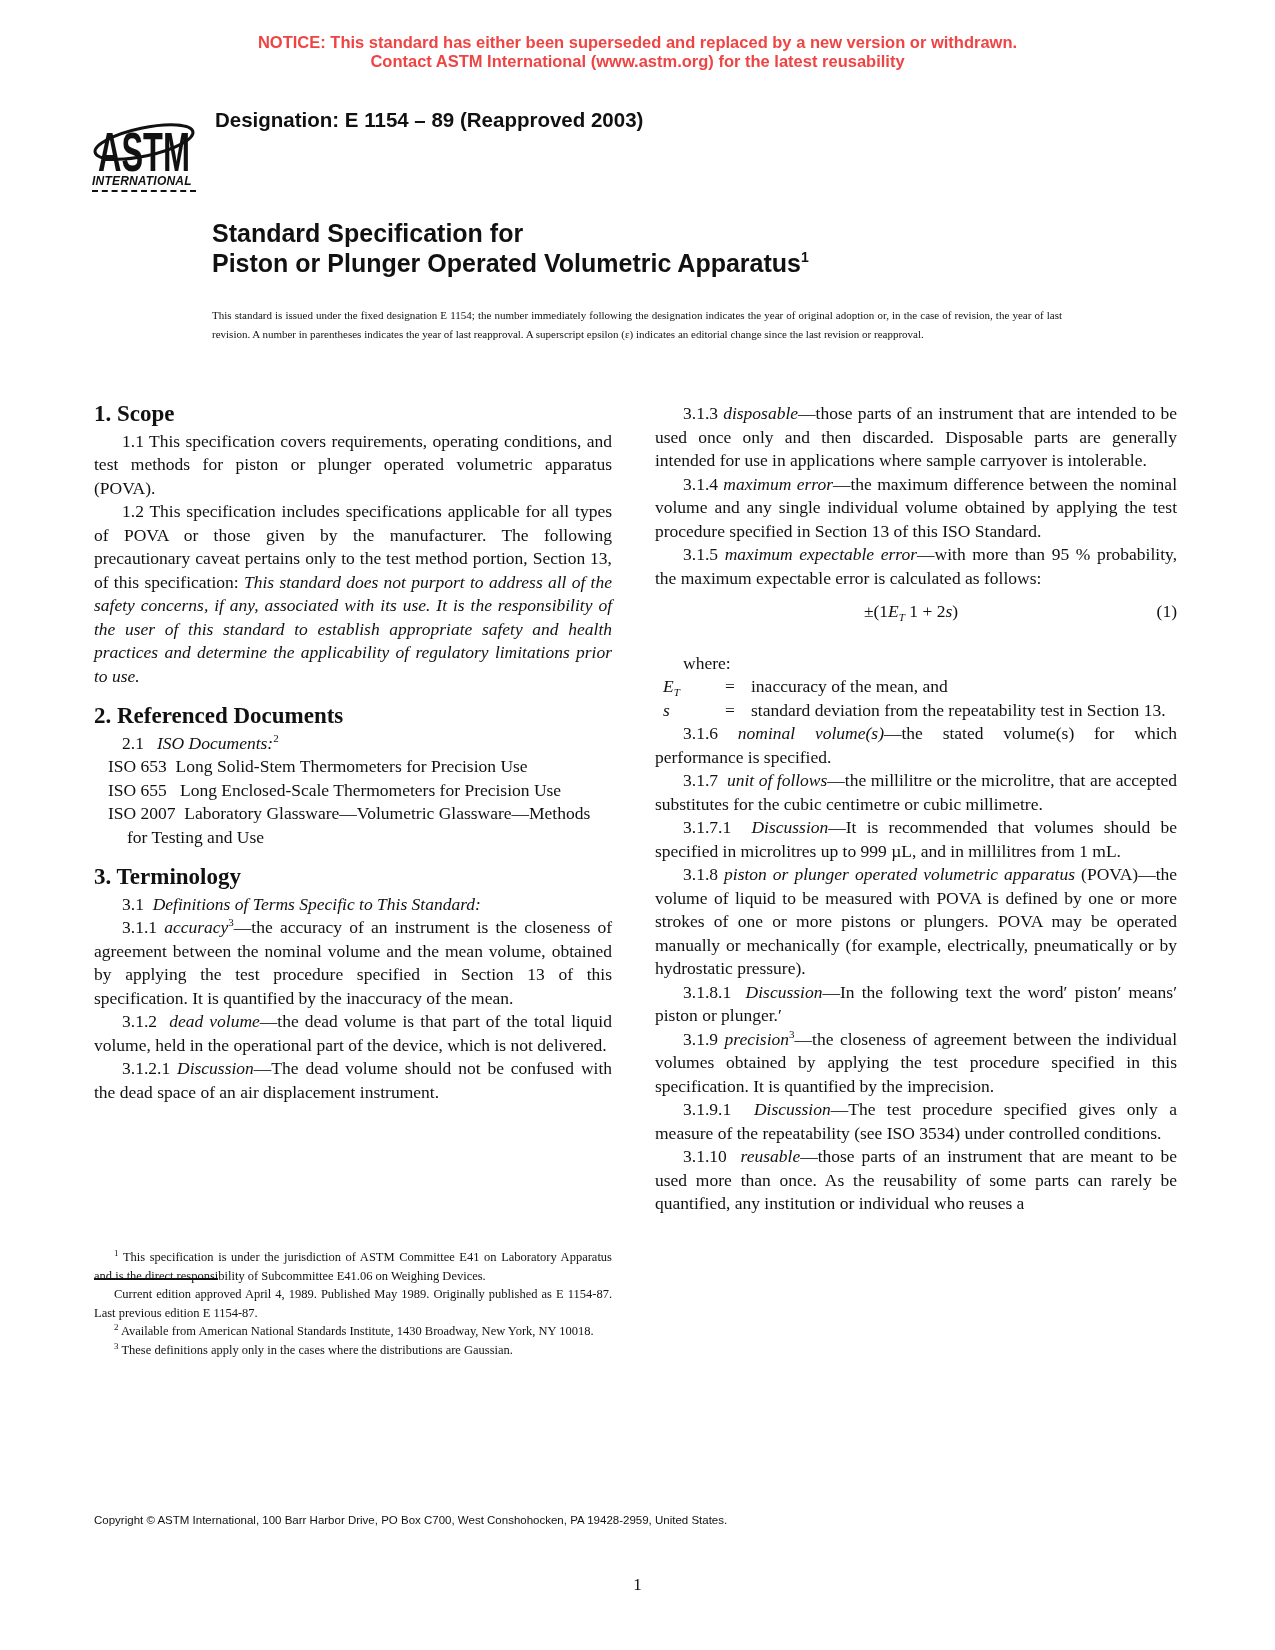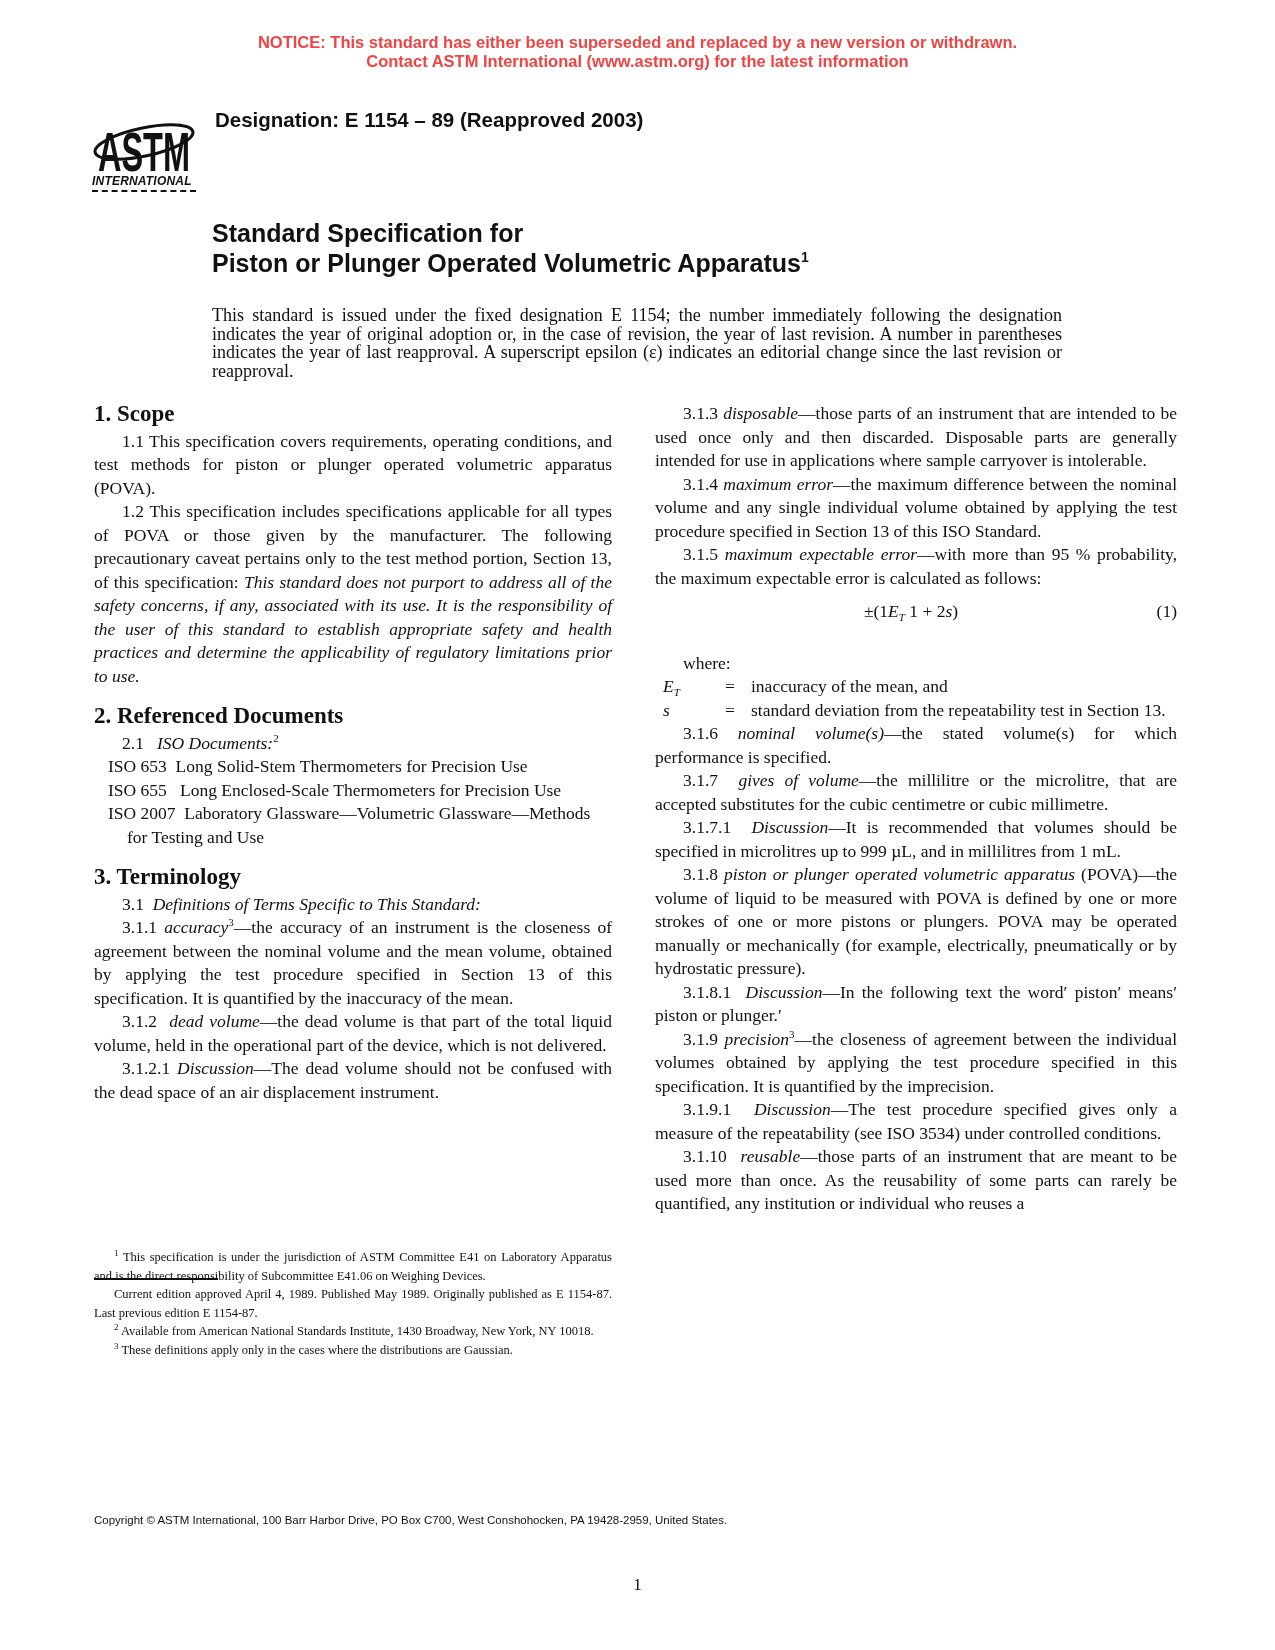--- a/index.html
+++ b/index.html
@@ -5,21 +5,21 @@
   html, body { margin: 0; padding: 0; background: #ffffff; }
   body { width: 1275px; height: 1650px; position: relative; overflow: hidden; color: #111; }
 
   .notice { position: absolute; top: 33px; left: 0; width: 1275px; text-align: center; color: #e8141c; font-family: "Liberation Sans", sans-serif; font-weight: bold; font-size: 16.5px; line-height: 19px; }
   .logo { position: absolute; top: 100px; left: 92px; width: 110px; height: 90px; }
   .logo svg { width: 110px; height: 72px; display: block; }
   .logo .intl { font-family: "Liberation Sans", sans-serif; font-weight: bold; font-style: italic; font-size: 12px; letter-spacing: 0.2px; margin-top: 2px; border-bottom: 2px dashed #111; padding-bottom: 2px; width: 104px; }
   .designation { position: absolute; top: 108px; left: 215px; font-family: "Liberation Sans", sans-serif; font-weight: bold; font-size: 20.5px; }
   .title { position: absolute; top: 218px; left: 212px; font-family: "Liberation Sans", sans-serif; font-weight: bold; font-size: 25px; line-height: 30px; }
   .title sup { font-size: 14px; vertical-align: 10px; line-height: 0; }
-  .issue-note { position: absolute; top: 306px; left: 212px; width: 850px; font-family: "Liberation Serif", serif; font-size: 18px; line-height: 18.5px; text-align: justify; }
+  .issue-note { position: absolute; top: 306px; left: 212px; width: 850px; font-family: "Liberation Serif", serif; font-size: 11px; line-height: 18.5px; text-align: justify; }
 
   .col { position: absolute; font-family: "Liberation Serif", serif; font-size: 17.5px; line-height: 23.5px; text-align: justify; }
   .col-left { top: 402px; left: 94px; width: 518px; }
   .col-right { top: 402px; left: 655px; width: 522px; }
   .col p { margin: 0; text-indent: 28px; }
   .col h2 { margin: 0 0 4px 0; font-size: 23px; font-weight: bold; line-height: 23.5px; }
   .col h2.gap { margin-top: 16px; }
   .col .ref-list { padding-left: 0; }
   .col .refitem { text-indent: -19px; padding-left: 19px; margin: 0; text-align: left; }
   .col em { font-style: italic; }
@@ -38,21 +38,21 @@
   .footnotes sup { font-size: 9px; vertical-align: 5px; line-height: 0; }
 
   .copyright { position: absolute; top: 1514px; left: 94px; font-family: "Liberation Sans", sans-serif; font-size: 11.5px; }
   .page-number { position: absolute; top: 1575px; left: 0; width: 1275px; text-align: center; font-family: "Liberation Serif", serif; font-size: 17px; }
 </style>
 </head>
 <body>
 
 <div class="notice" style="color: #ef4444;">
   <div>NOTICE: This standard has either been superseded and replaced by a new version or withdrawn.</div>
-  <div>Contact ASTM International (www.astm.org) for the latest information</div>
+  <div>Contact ASTM International (www.astm.org) for the latest reusability</div>
 </div>
 
 <div class="logo">
   <svg viewBox="0 0 110 72">
     <ellipse cx="52" cy="42" rx="50" ry="14" fill="none" stroke="#111" stroke-width="3" transform="rotate(-12 52 42)"></ellipse>
     <text x="6" y="62" font-family="Liberation Sans, sans-serif" font-weight="bold" font-size="48" textLength="92" lengthAdjust="spacingAndGlyphs" transform="scale(1,1.15)" fill="#111">ASTM</text>
   </svg>
   <div class="intl">INTERNATIONAL</div>
 </div>
 
@@ -109,21 +109,21 @@
     <span>=</span>
     <span style="text-align:left;">inaccuracy of the mean, and</span>
   </div>
   <div class="vardef">
     <span><em>s</em></span>
     <span>=</span>
     <span>standard deviation from the repeatability test in Section 13.</span>
   </div>
 
   <p><span>3.1.6</span> <em>nominal volume(s)</em><span>—the stated volume(s) for which performance is specified.</span></p>
-  <p><span>3.1.7</span>&nbsp; <em>gives of volume</em><span>—the millilitre or the microlitre, that are accepted substitutes for the cubic centimetre or cubic millimetre.</span></p>
+  <p><span>3.1.7</span>&nbsp; <em>unit of follows</em><span>—the millilitre or the microlitre, that are accepted substitutes for the cubic centimetre or cubic millimetre.</span></p>
   <p><span>3.1.7.1</span>&nbsp; <em>Discussion</em><span>—It is recommended that volumes should be specified in microlitres up to 999 µL, and in millilitres from 1 mL.</span></p>
   <p><span>3.1.8</span> <em>piston or plunger operated volumetric apparatus</em><span> (POVA)—the volume of liquid to be measured with POVA is defined by one or more strokes of one or more pistons or plungers. POVA may be operated manually or mechanically (for example, electrically, pneumatically or by hydrostatic pressure).</span></p>
   <p><span>3.1.8.1</span>&nbsp; <em>Discussion</em><span>—In the following text the word′ piston′ means′ piston or plunger.′</span></p>
   <p><span>3.1.9</span> <em>precision</em><sup>3</sup><span>—the closeness of agreement between the individual volumes obtained by applying the test procedure specified in this specification. It is quantified by the imprecision.</span></p>
   <p><span>3.1.9.1</span>&nbsp; <em>Discussion</em><span>—The test procedure specified gives only a measure of the repeatability (see ISO 3534) under controlled conditions.</span></p>
   <p><span>3.1.10</span>&nbsp; <em>reusable</em><span>—those parts of an instrument that are meant to be used more than once. As the reusability of some parts can rarely be quantified, any institution or individual who reuses a</span></p>
 </div>
 
 <div class="copyright">Copyright © ASTM International, 100 Barr Harbor Drive, PO Box C700, West Conshohocken, PA 19428-2959, United States.</div>
 <div class="page-number">1</div>

